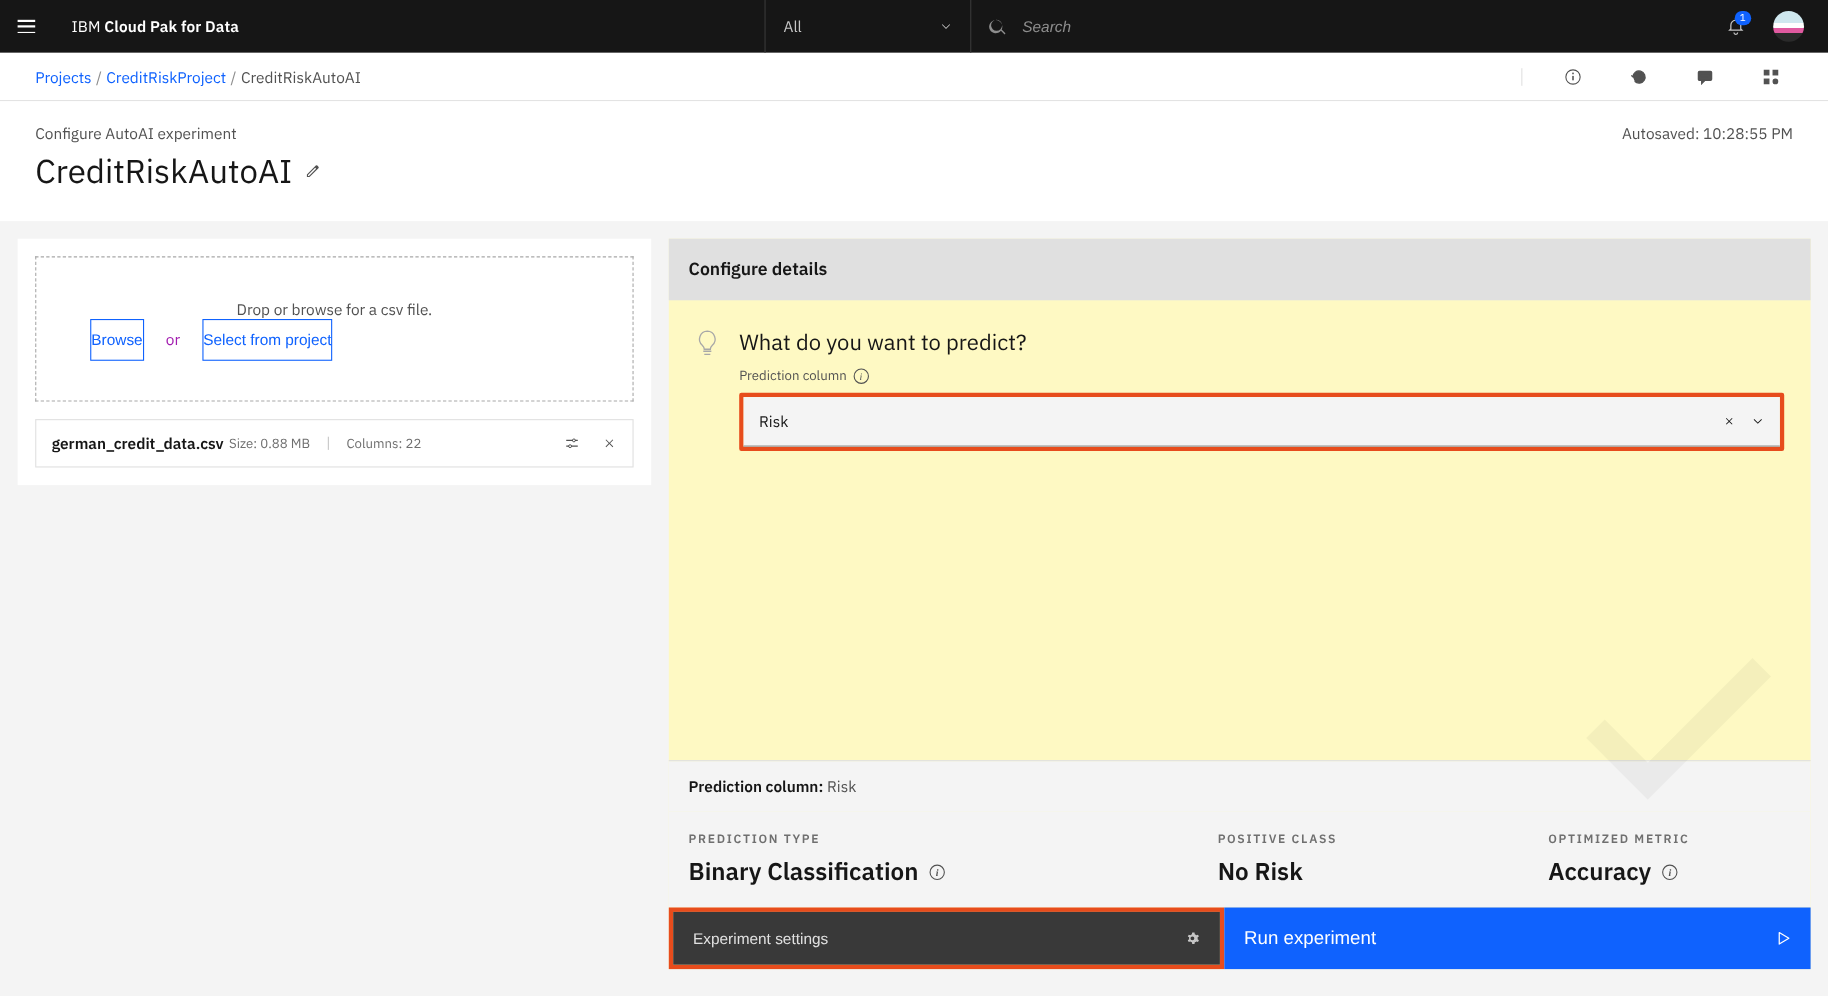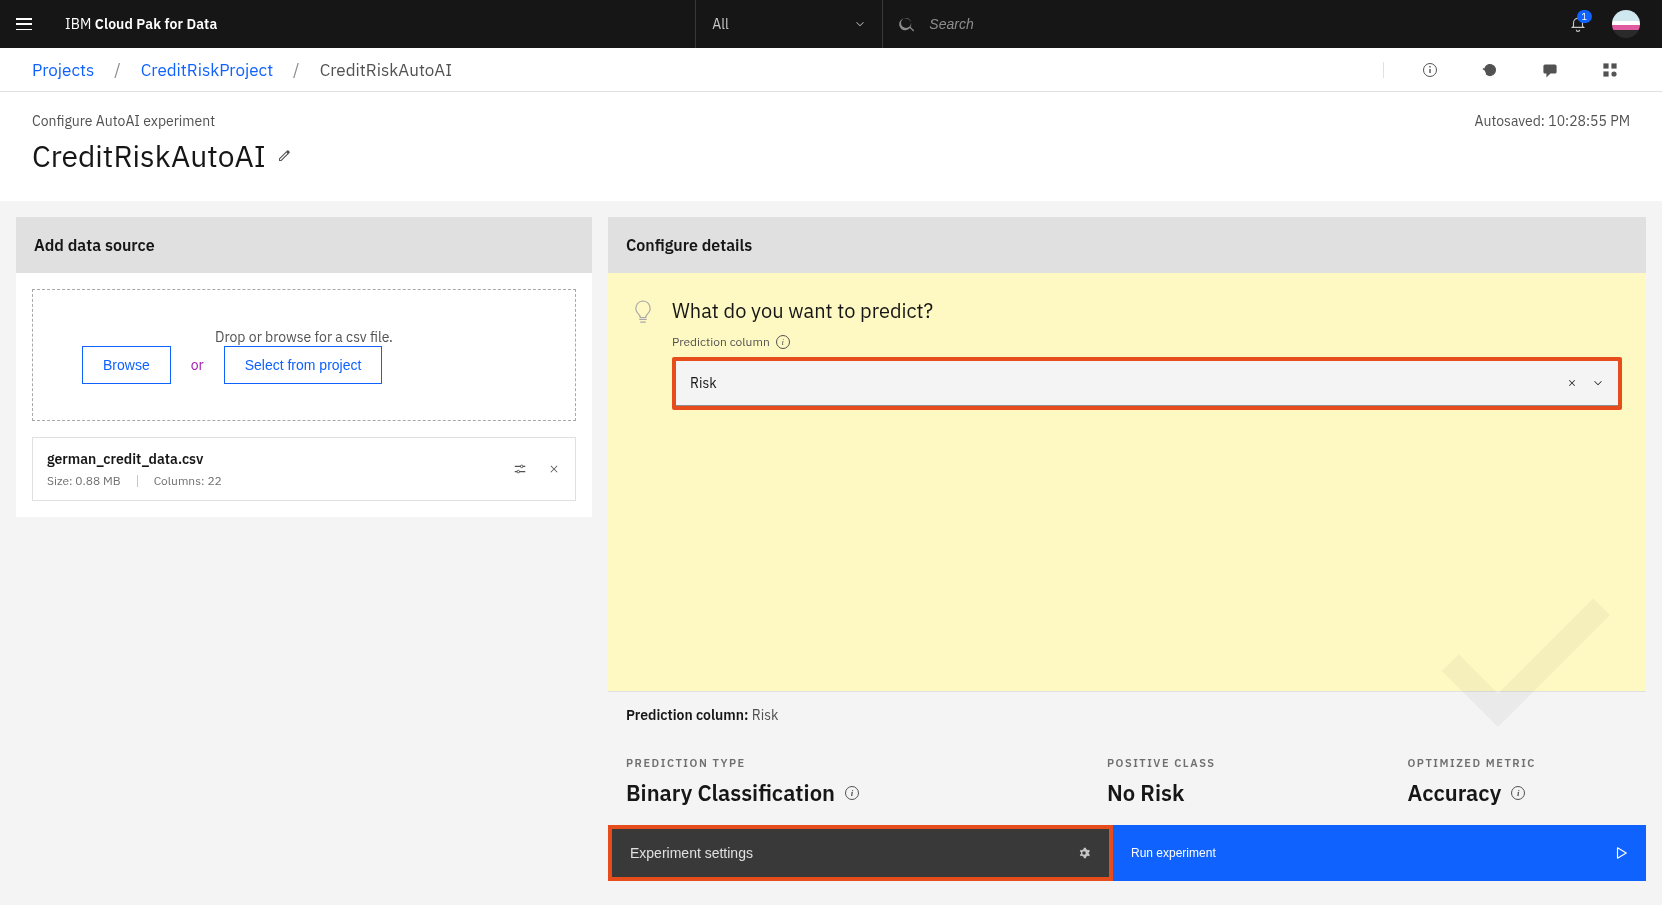--- a/index.html
+++ b/index.html
@@ -19,21 +19,21 @@
 .search-icon { width: 16px; height: 16px; margin-right: 14px; }
 .search input { background: transparent; border: 0; color: #86efac; font-size: 14px; outline: none; flex: 1; }
 .search input::placeholder { color: #8d8d8d; font-style: italic; }
 .topbar-right { margin-left: auto; display: flex; align-items: center; margin-right: 12px; }
 .icon-btn { width: 48px; height: 48px; display: flex; align-items: center; justify-content: center; cursor: pointer; position: relative; }
 .bell-badge { position: absolute; top: 10px; right: 10px; background: #0f62fe; color: #fff; font-size: 9px; border-radius: 8px; padding: 1px 5px; }
 .avatar { width: 28px; height: 28px; border-radius: 50%; background: linear-gradient(#cfe8ef 0 40%, #fff 40% 55%, #e05aa0 55% 70%, #2a2a2a 70%); }
 
 
 .crumbrow { height: 44px; background: #fff; border-bottom: 1px solid #e0e0e0; display: flex; align-items: center; padding: 0 32px; }
-.crumbs { display: flex; gap: 20px; font-size: 17px; align-items: flex-end; }
+.crumbs { display: flex; gap: 4px; font-size: 14px; align-items: flex-end; }
 .crumbs a { color: #0f62fe; text-decoration: none; cursor: pointer; }
 .crumbs .sep { color: #8d8d8d; }
 .crumbs .current { color: #525252; }
 .crumb-actions { margin-left: auto; display: flex; gap: 44px; padding-right: 12px; border-left: 1px solid #e0e0e0; padding-left: 38px; }
 .crumb-actions svg { width: 16px; height: 16px; fill: #525252; cursor: pointer; }
 
 
 .titlearea { background: #fff; padding: 20px 32px 26px; display: flex; }
 .title-left { display: flex; flex-direction: column; gap: 6px; }
 .title-label { font-size: 14px; color: #525252; }
@@ -43,25 +43,25 @@
 
 
 .panels { display: flex; gap: 16px; padding: 16px; align-items: flex-start; }
 .panel-left { width: 576px; background: #fff; display: flex; flex-direction: column; }
 .panel-right { flex: 1; background: #fef9c3; display: flex; flex-direction: column; position: relative; }
 .panel-header { background: #e0e0e0; padding: 18px 18px; font-size: 16px; font-weight: 600; color: #161616; }
 
 .dropzone { margin: 16px; border: 1px dashed #a8a8a8; padding: 38px 44px 36px; text-align: left; }
 .dropzone-text { color: #525252; font-size: 14px; text-align: center; }
 .dropzone-actions { display: flex; align-items: center; gap: 20px; padding-left: 5px; }
-.btn-outline { border: 1px solid #0f62fe; color: #0f62fe; background: #fff; padding: 10px 20px; font-size: 14px; cursor: pointer; }
+.btn-outline { border: 1px solid #0f62fe; color: #0f62fe; background: #fff; padding: 10px 0; font-size: 14px; cursor: pointer; }
 .or-text { color: #a21caf; }
 
 .filecard { margin: 0 16px 16px; border: 1px solid #e0e0e0; padding: 12px 14px; display: flex; align-items: center; }
-.filecard-main { display: flex; flex-direction: column; gap: 5px; }
+.filecard-main { display: flex; flex-direction: row; gap: 5px; }
 .filecard-name { font-weight: 600; font-size: 14px; }
 .filecard-meta { color: #6f6f6f; font-size: 12px; display: flex; align-items: center; gap: 16px; }
 .filecard-meta .divider { border-left: 1px solid #c6c6c6; height: 12px; }
 .filecard-actions { margin-left: auto; display: flex; gap: 20px; }
 .filecard-actions svg { width: 14px; height: 14px; fill: #525252; cursor: pointer; }
 
 
 .predict-section { padding: 24px 24px 12px; display: flex; gap: 18px; }
 .bulb-icon { width: 22px; height: 26px; stroke: #a8a8a8; fill: none; stroke-width: 1.3; flex-shrink: 0; margin-top: 2px; }
 .predict-main { flex: 1; }
@@ -84,21 +84,21 @@
 
 .info-grid { display: flex; padding: 18px; gap: 80px; background: #f4f4f4; }
 .info-cell { display: flex; flex-direction: column; gap: 8px; flex: 1; }
 .info-cell .h { font-size: 11px; letter-spacing: .14em; color: #6f6f6f; font-weight: 600; text-transform: uppercase; }
 .info-cell .v { font-size: 22px; font-weight: 600; display: flex; align-items: center; gap: 10px; }
 .info-cell:nth-child(2), .info-cell:nth-child(3) { flex: 0.55; }
 
 .bottom-buttons { display: flex; position: relative; }
 .btn-dark { flex: 1; background: #393939; color: #e0e0e0; padding: 16px 18px; font-size: 14px; display: flex; align-items: center; justify-content: space-between; cursor: pointer; border: 0; }
 .btn-dark-wrap { border: 4px solid #e74c1c; flex: 1; display: flex; }
-.btn-primary { flex: 1; background: #0f62fe; color: #fff; padding: 16px 18px; font-size: 12px; display: flex; align-items: center; justify-content: space-between; cursor: pointer; border: 0; }
+.btn-primary { flex: 1; background: #0f62fe; color: #fff; padding: 16px 18px; font-size: 17px; display: flex; align-items: center; justify-content: space-between; cursor: pointer; border: 0; }
 .btn-primary svg, .btn-dark svg { width: 14px; height: 14px; fill: currentColor; }
 </style>
 </head>
 <body>
 
 <div class="topbar">
   <div class="hamburger">
     <div class="hamburger-icon">
         <span></span>
         <span></span>
@@ -176,21 +176,20 @@
           <path d="M13.5 3.5l-1-1a1 1 0 0 0-1.4 0L3 10.6V13h2.4l8.1-8.1a1 1 0 0 0 0-1.4zM4.9 12H4v-.9l6.5-6.5.9.9L4.9 12z"></path>
         </svg>
     </div>
   </div>
   <div class="title-right">Autosaved: 10:28:55 PM</div>
 </div>
 
 <div class="panels">
 
   <div class="panel-left">
-    <div class="panel-header">Add data source</div>
     <div class="dropzone">
       <div class="dropzone-text">Drop or browse for a csv file.</div>
       <div class="dropzone-actions">
         <button class="btn-outline">Browse</button>
         <span class="or-text">or</span>
         <button class="btn-outline">Select from project</button>
       </div>
     </div>
     <div class="filecard">
       <div class="filecard-main">

